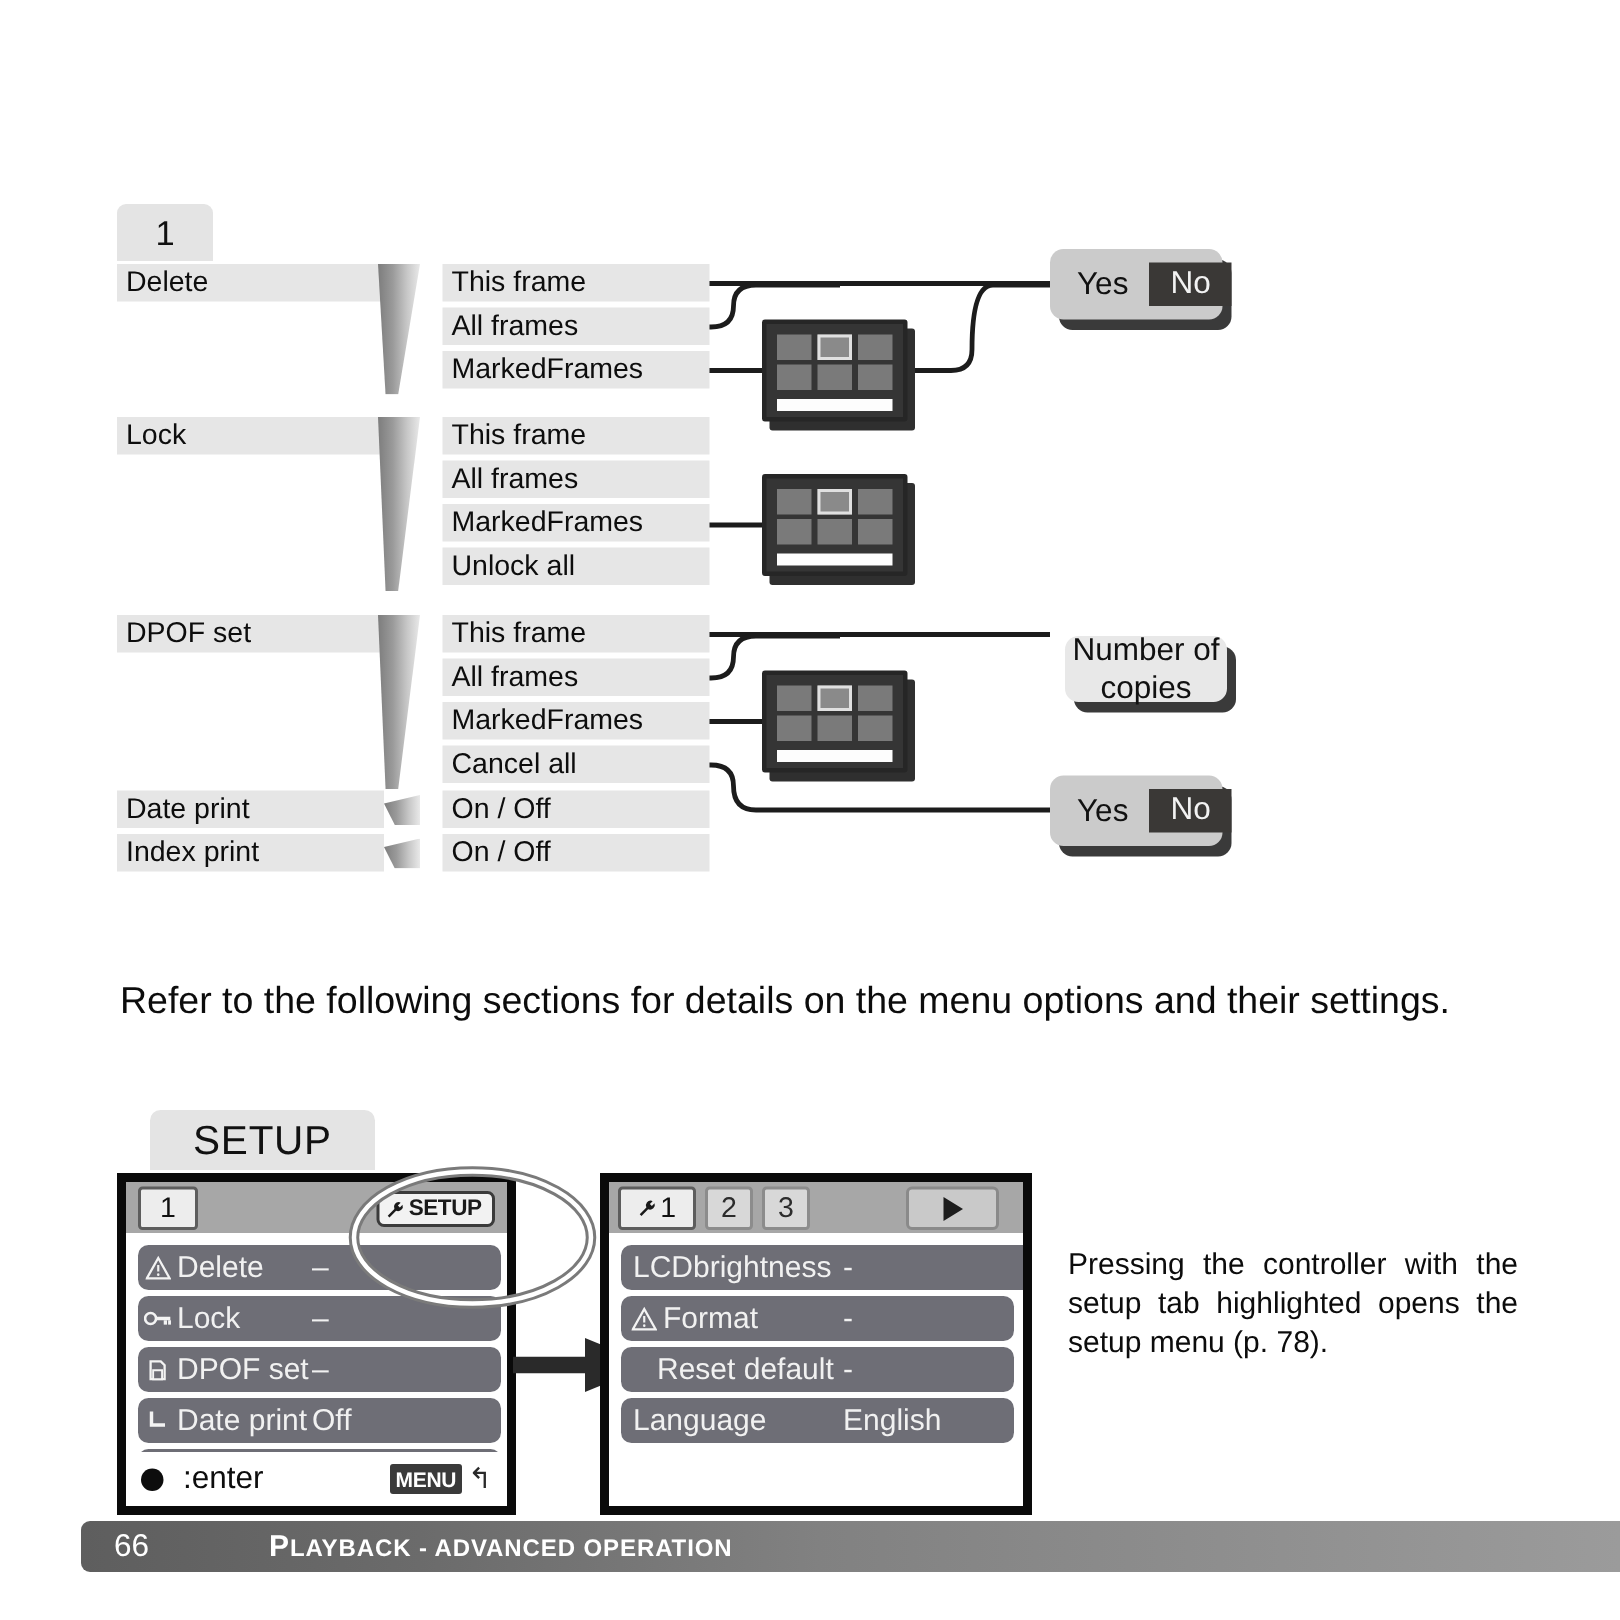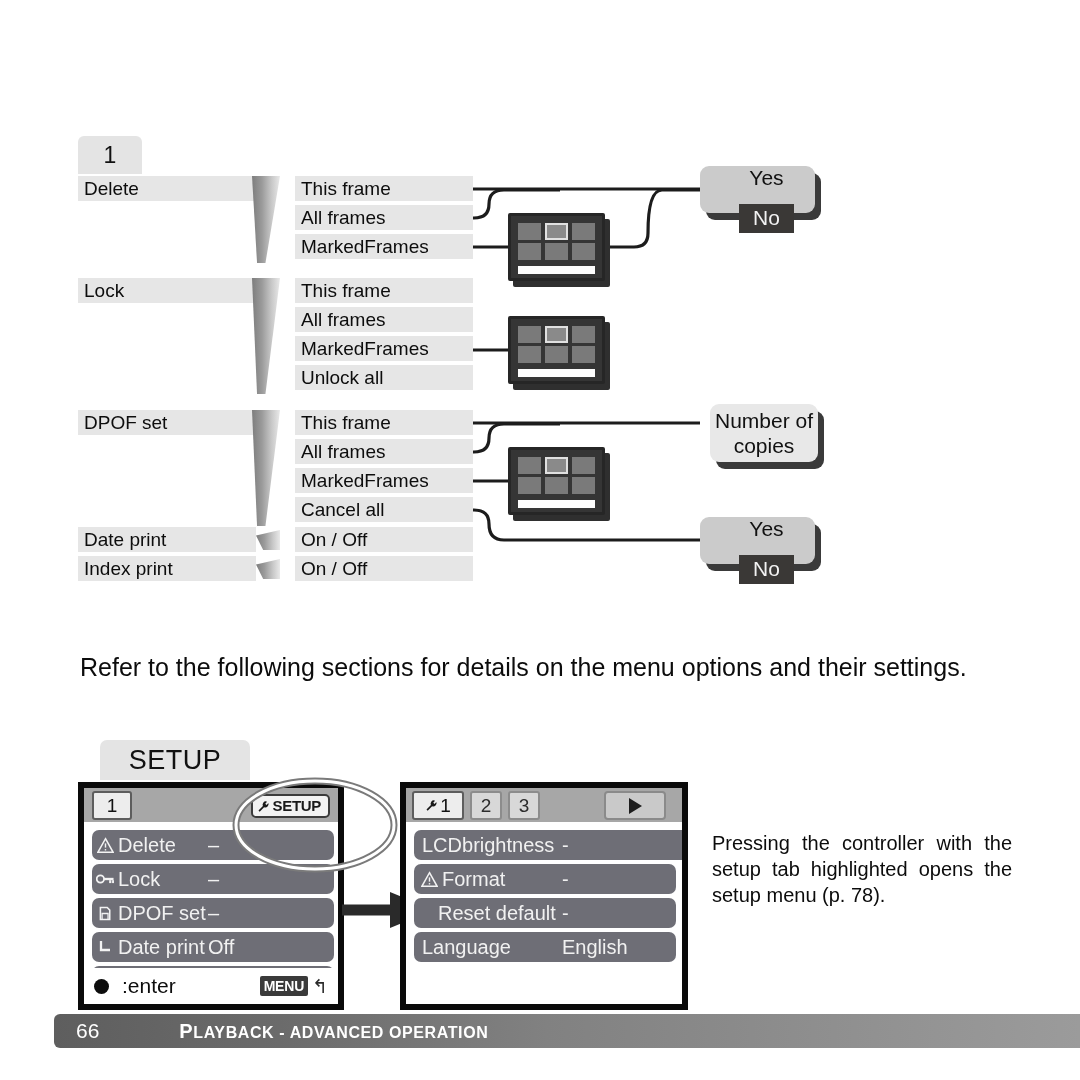--- a/index.html
+++ b/index.html
@@ -53,21 +53,21 @@
   .lcdicon .grid{position:absolute;left:8%;top:11%;width:84%;height:60%;
       display:grid;grid-template-columns:repeat(3,1fr);grid-template-rows:repeat(2,1fr);gap:6%;}
   .lcdicon .grid span{background:#7a7a7a;display:block;}
   .lcdicon .grid span.sel{background:#8a8a8a;outline:2px solid #e0e0e0;outline-offset:-2px;}
   .lcdicon .bar{position:absolute;left:8%;bottom:7%;width:84%;height:13%;background:#fdfdfd;}
 
   
   .callout{position:absolute;}
   .callout .sh{position:absolute;left:6px;top:7px;width:100%;height:100%;background:#3a3a3a;border-radius:9px;}
   .callout .bx{position:absolute;left:0;top:0;width:100%;height:100%;
-      border-radius:9px;box-sizing:border-box;display:flex;align-items:center;flex-direction:column;}
+      border-radius:9px;box-sizing:border-box;display:flex;align-items:center;}
   .callout.yesno .bx{background:#cbcbcb;padding-left:18px;gap:14px;}
   .callout.yesno .yes{font-size:21px;color:#111;}
   .callout.yesno .no{font-size:21px;color:#f2f2f2;background:#3a3836;padding:2px 14px 3px;}
   .callout.copies .bx{background:#e8e8e8;flex-direction:column;justify-content:center;}
   .callout.copies .l{font-size:21px;color:#111;line-height:25px;text-align:center;width:100%;}
 
   .note{position:absolute;font-size:20px;line-height:23px;color:#0c0c0c;}
 
   
   #refer{position:absolute;left:80px;top:653px;width:900px;font-size:25px;color:#0c0c0c;}
@@ -246,21 +246,21 @@
 
     <div class="callout yesno" style="left:700px;top:166px;width:115px;height:47px">
       <div class="sh"></div>
       <div class="bx">
         <span class="yes">Yes</span>
         <span class="no">No</span>
       </div>
     </div>
 
 
-    <div class="callout copies" style="left:710px;top:404px;width:108px;height:58px">
+    <div class="callout copies" style="left:710px;top:424px;width:108px;height:44px">
       <div class="sh"></div>
       <div class="bx">
         <span class="l">Number of</span>
         <span class="l">copies</span>
       </div>
     </div>
 
     <div class="callout yesno" style="left:700px;top:517px;width:115px;height:47px">
       <div class="sh"></div>
       <div class="bx">

